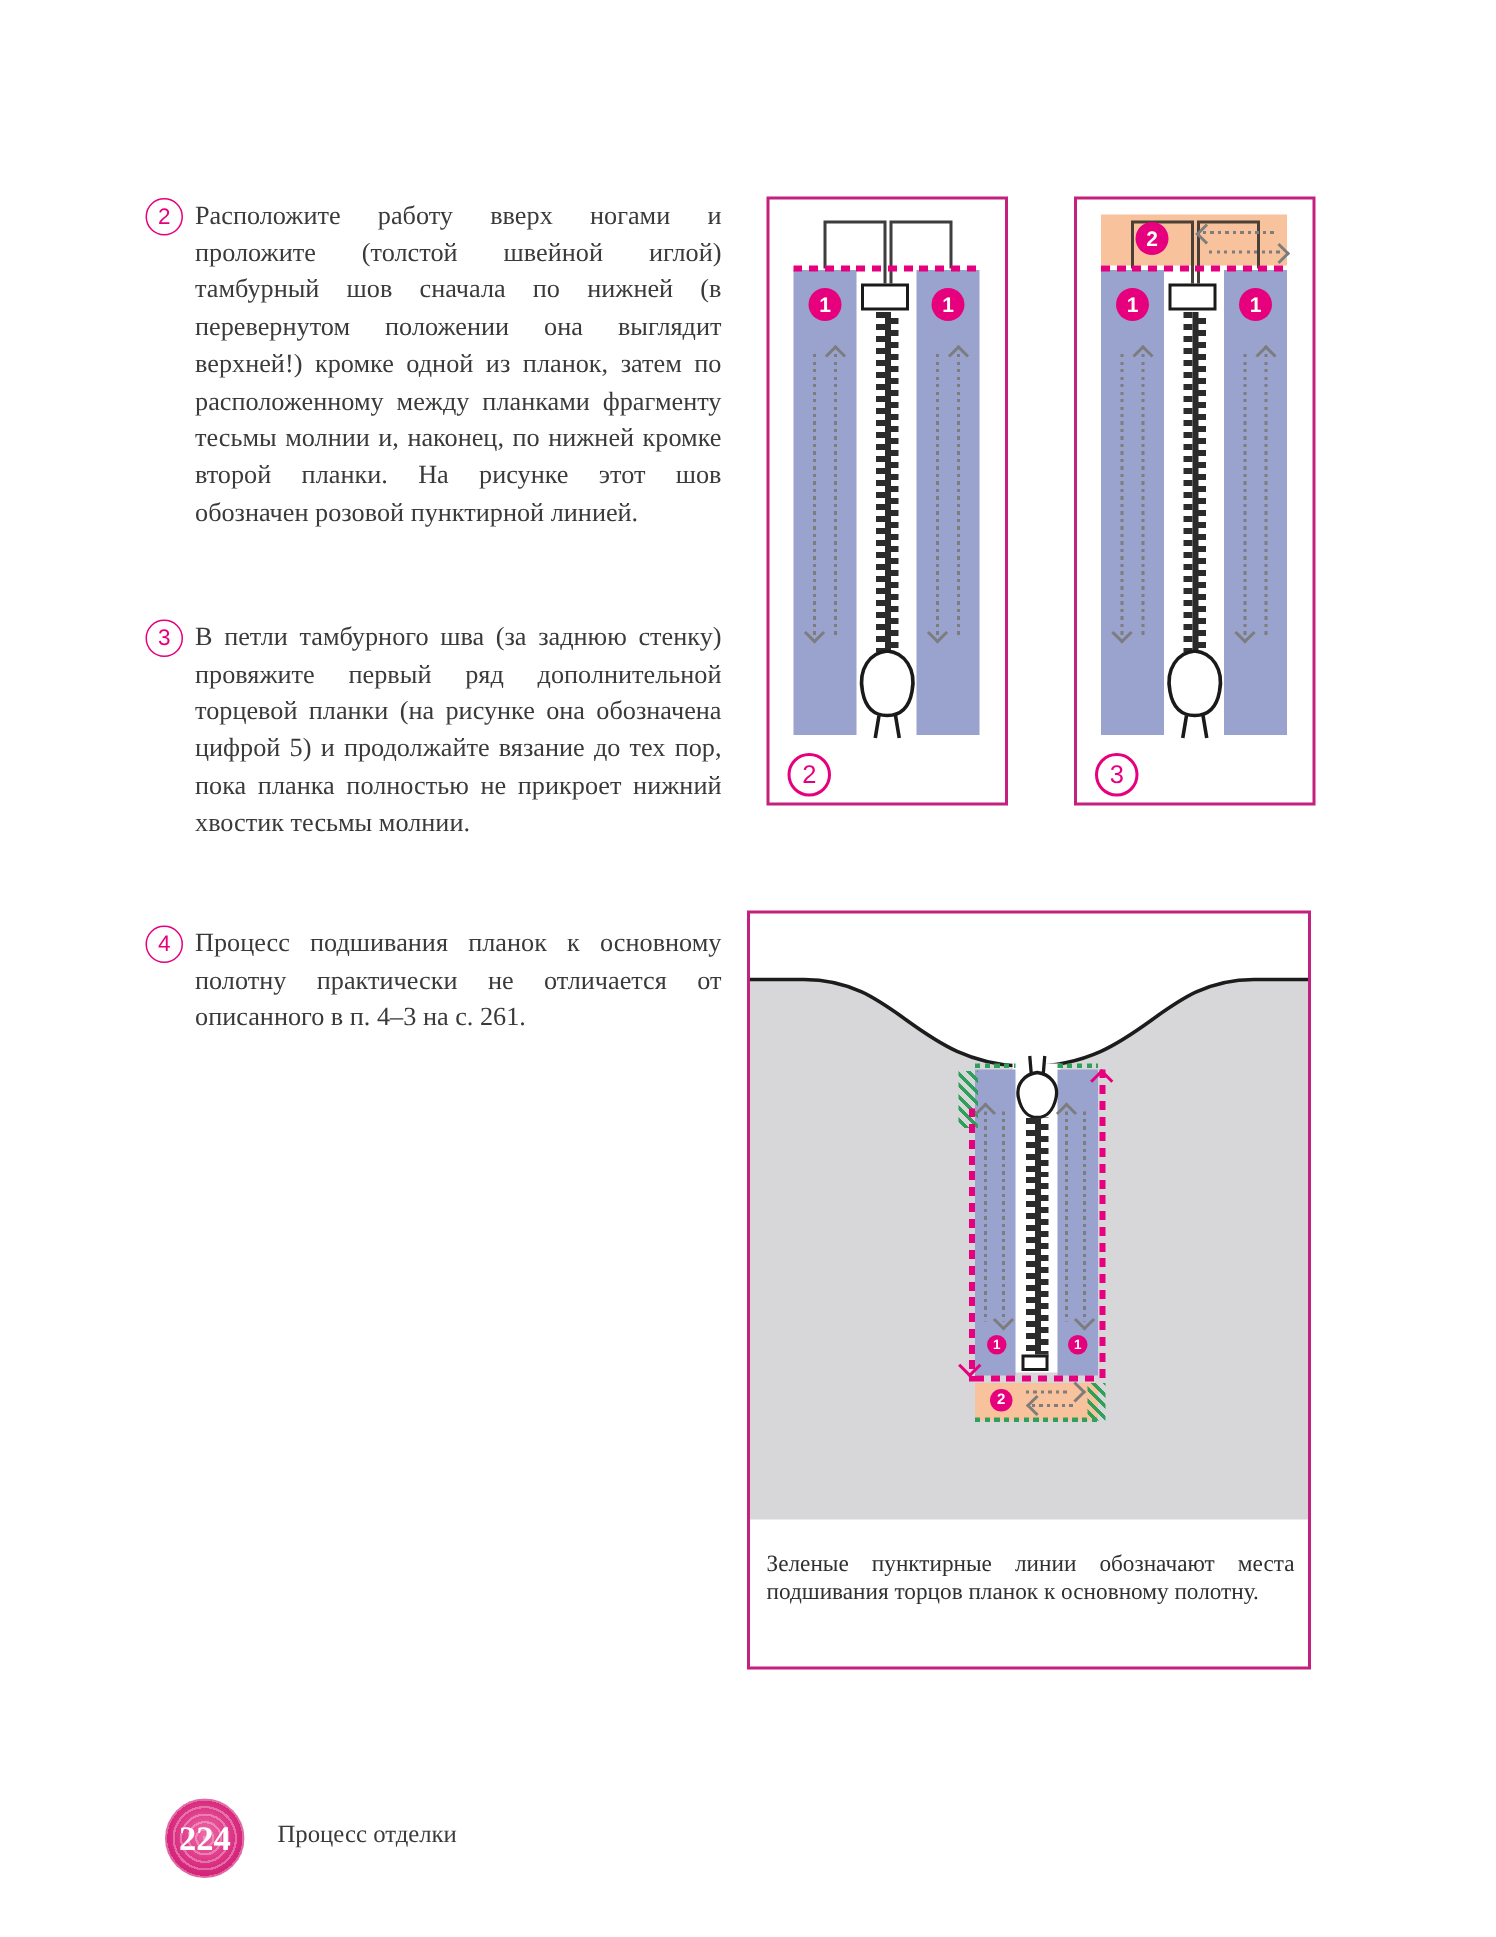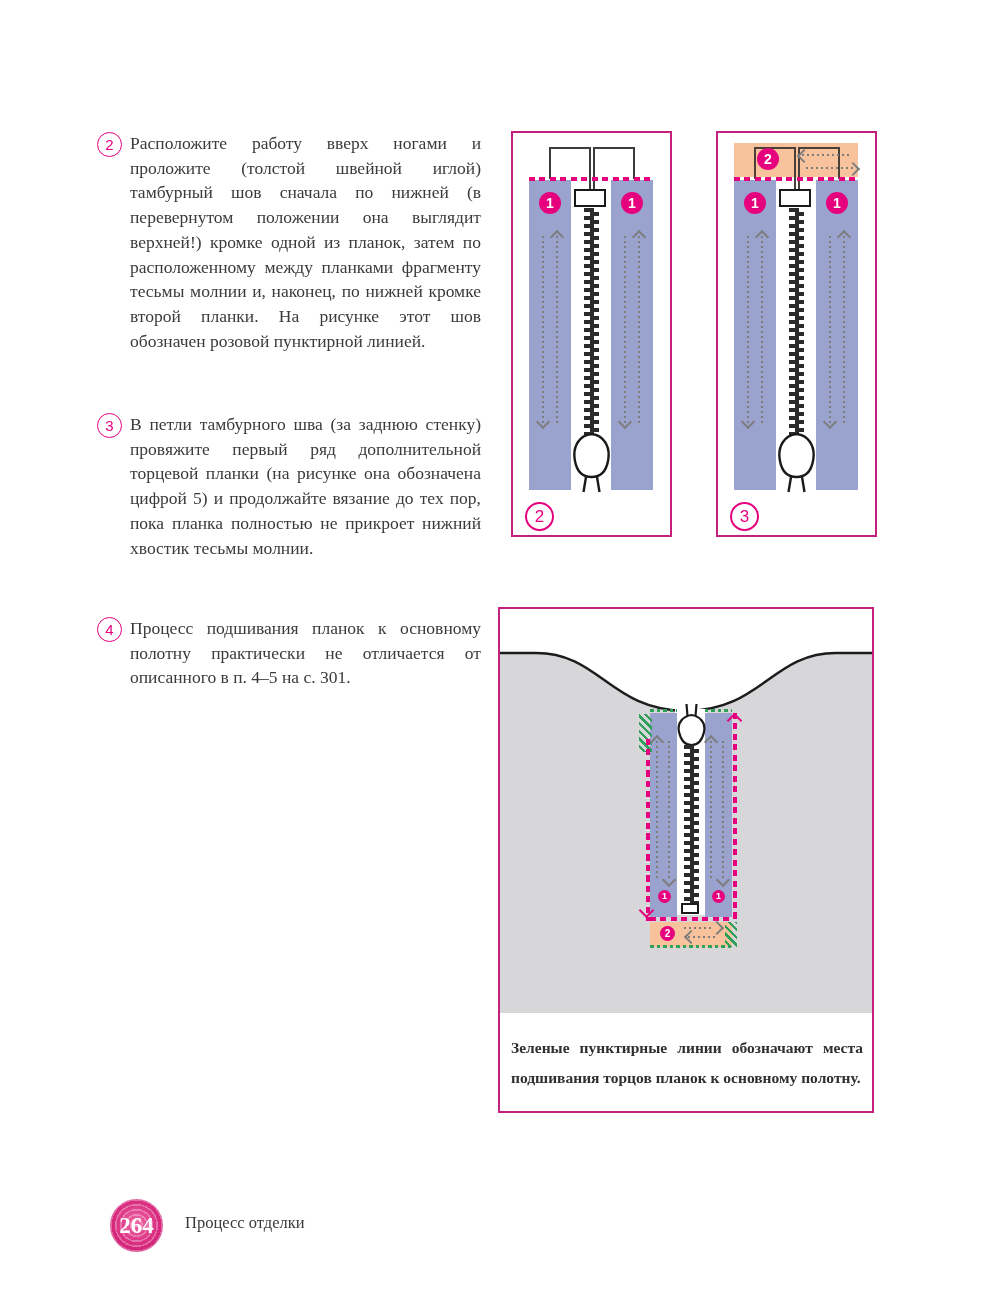--- a/index.html
+++ b/index.html
@@ -42,21 +42,21 @@
             color:#e6007e;font-size:17px;line-height:25px;text-align:center;font-family:"Liberation Sans",sans-serif;}
 
   .teeth{position:absolute;}
   .teeth .spine{position:absolute;left:50%;top:0;bottom:0;width:4px;margin-left:-2px;background:#2b2b2b;}
   .teeth .tl{position:absolute;left:0;top:0;bottom:0;width:6px;
              background:repeating-linear-gradient(180deg,#2b2b2b 0 4px,rgba(0,0,0,0) 4px 8px);}
   .teeth .tr{position:absolute;right:0;top:0;bottom:0;width:6px;
              background:repeating-linear-gradient(180deg,rgba(0,0,0,0) 0 4px,#2b2b2b 4px 8px);}
   .slider{position:absolute;background:#fff;border:2.5px solid #1a1a1a;}
 
-  .caption{position:absolute;font-size:15.5px;line-height:30px;text-align:justify;color:#2f2f2f;font-weight:bold;}
+  .caption{position:absolute;font-size:15.5px;line-height:19px;text-align:justify;color:#2f2f2f;}
 
   
   .pagebadge{position:absolute;left:110px;top:1199px;width:53px;height:53px;border-radius:50%;
              color:#fff;text-align:center;line-height:53px;font-size:23px;font-weight:bold;
              font-family:"Liberation Serif",serif;
              background:
                repeating-radial-gradient(circle at 50% 50%, rgba(255,255,255,0.30) 0 1.5px, rgba(255,255,255,0) 1.5px 5px),
                radial-gradient(circle at 50% 45%, #ee6aa7 0%, #d92d80 55%, #c40f6b 100%);}
   .footerlabel{position:absolute;left:185px;top:1213px;font-size:16.5px;color:#3a3a3a;}
 </style>
@@ -68,21 +68,21 @@
   <div class="step" style="top:131px;">
     <span class="stepnum">2</span>
     <p class="steptext">Расположите работу вверх ногами и проложите (толстой швейной иглой) тамбурный шов сначала по нижней (в перевернутом положении она выглядит верхней!) кромке одной из планок, затем по расположенному между планками фрагменту тесьмы молнии и, наконец, по нижней кромке второй планки. На рисунке этот шов обозначен розовой пунктирной линией.</p>
   </div>
   <div class="step" style="top:412px;">
     <span class="stepnum">3</span>
     <p class="steptext">В петли тамбурного шва (за заднюю стенку) провяжите первый ряд дополнительной торцевой планки (на рисунке она обозначена цифрой 5) и продолжайте вязание до тех пор, пока планка полностью не прикроет нижний хвостик тесьмы молнии.</p>
   </div>
   <div class="step" style="top:616px;">
     <span class="stepnum">4</span>
-    <p class="steptext">Процесс подшивания планок к основному полотну практически не отличается от описанного в п. 4–5 на с. 301.</p>
+    <p class="steptext">Процесс подшивания планок к основному полотну практически не отличается от описанного в п. 4–3 на с. 261.</p>
   </div>
 
   <div class="fig" style="left:511px;top:131px;width:157px;height:402px;">
     <div class="band" style="left:16px;top:47px;width:42px;height:310px;"></div>
     <div class="band" style="left:98px;top:47px;width:42px;height:310px;"></div>
     <svg class="abs" style="left:34px;top:12px;" width="90" height="52">
       <path d="M3,34 V3 H43 V50 M87,34 V3 H47 V50" fill="none" stroke="#3d3d3d" stroke-width="2"></path>
     </svg>
     <div class="pdash-h" style="left:16px;top:44px;width:124px;"></div>
     <div class="slider" style="left:61px;top:56px;width:28px;height:14px;"></div>
@@ -184,16 +184,16 @@
     <div class="dline-v" style="left:168px;top:132px;height:140px;"></div>
     <span class="chev u" style="left:152px;top:128px;"></span>
     <span class="chev d" style="left:164px;top:266px;"></span>
     <div class="dline-v" style="left:210px;top:132px;height:140px;"></div>
     <div class="dline-v" style="left:222px;top:132px;height:140px;"></div>
     <span class="chev u" style="left:206px;top:128px;"></span>
     <span class="chev d" style="left:218px;top:266px;"></span>
     <p class="caption" style="left:11px;top:424px;width:352px;margin:0;">Зеленые пунктирные линии обозначают места подшивания торцов планок к основному полотну.</p>
   </div>
 
-  <div class="pagebadge">264</div>
+  <div class="pagebadge">224</div>
   <div class="footerlabel">Процесс отделки</div>
 
 </div>
 
 </body></html>

